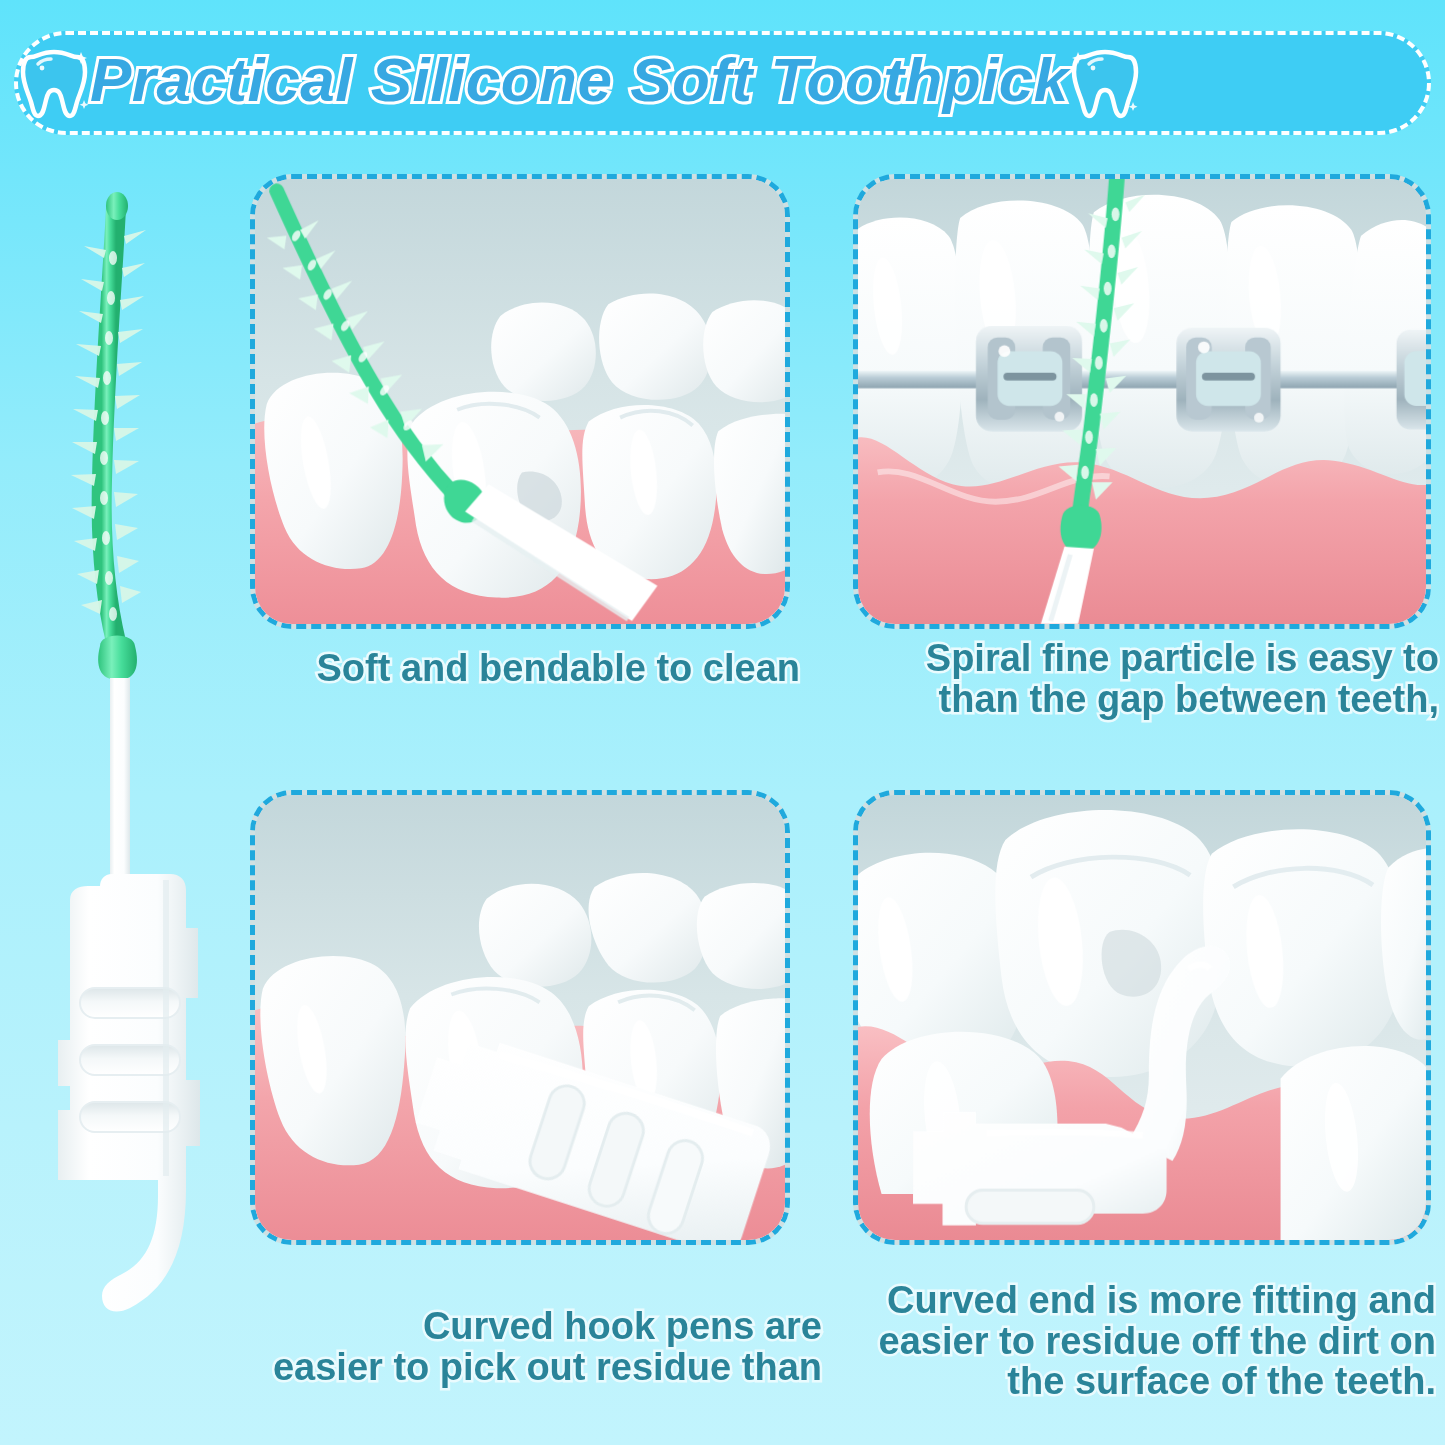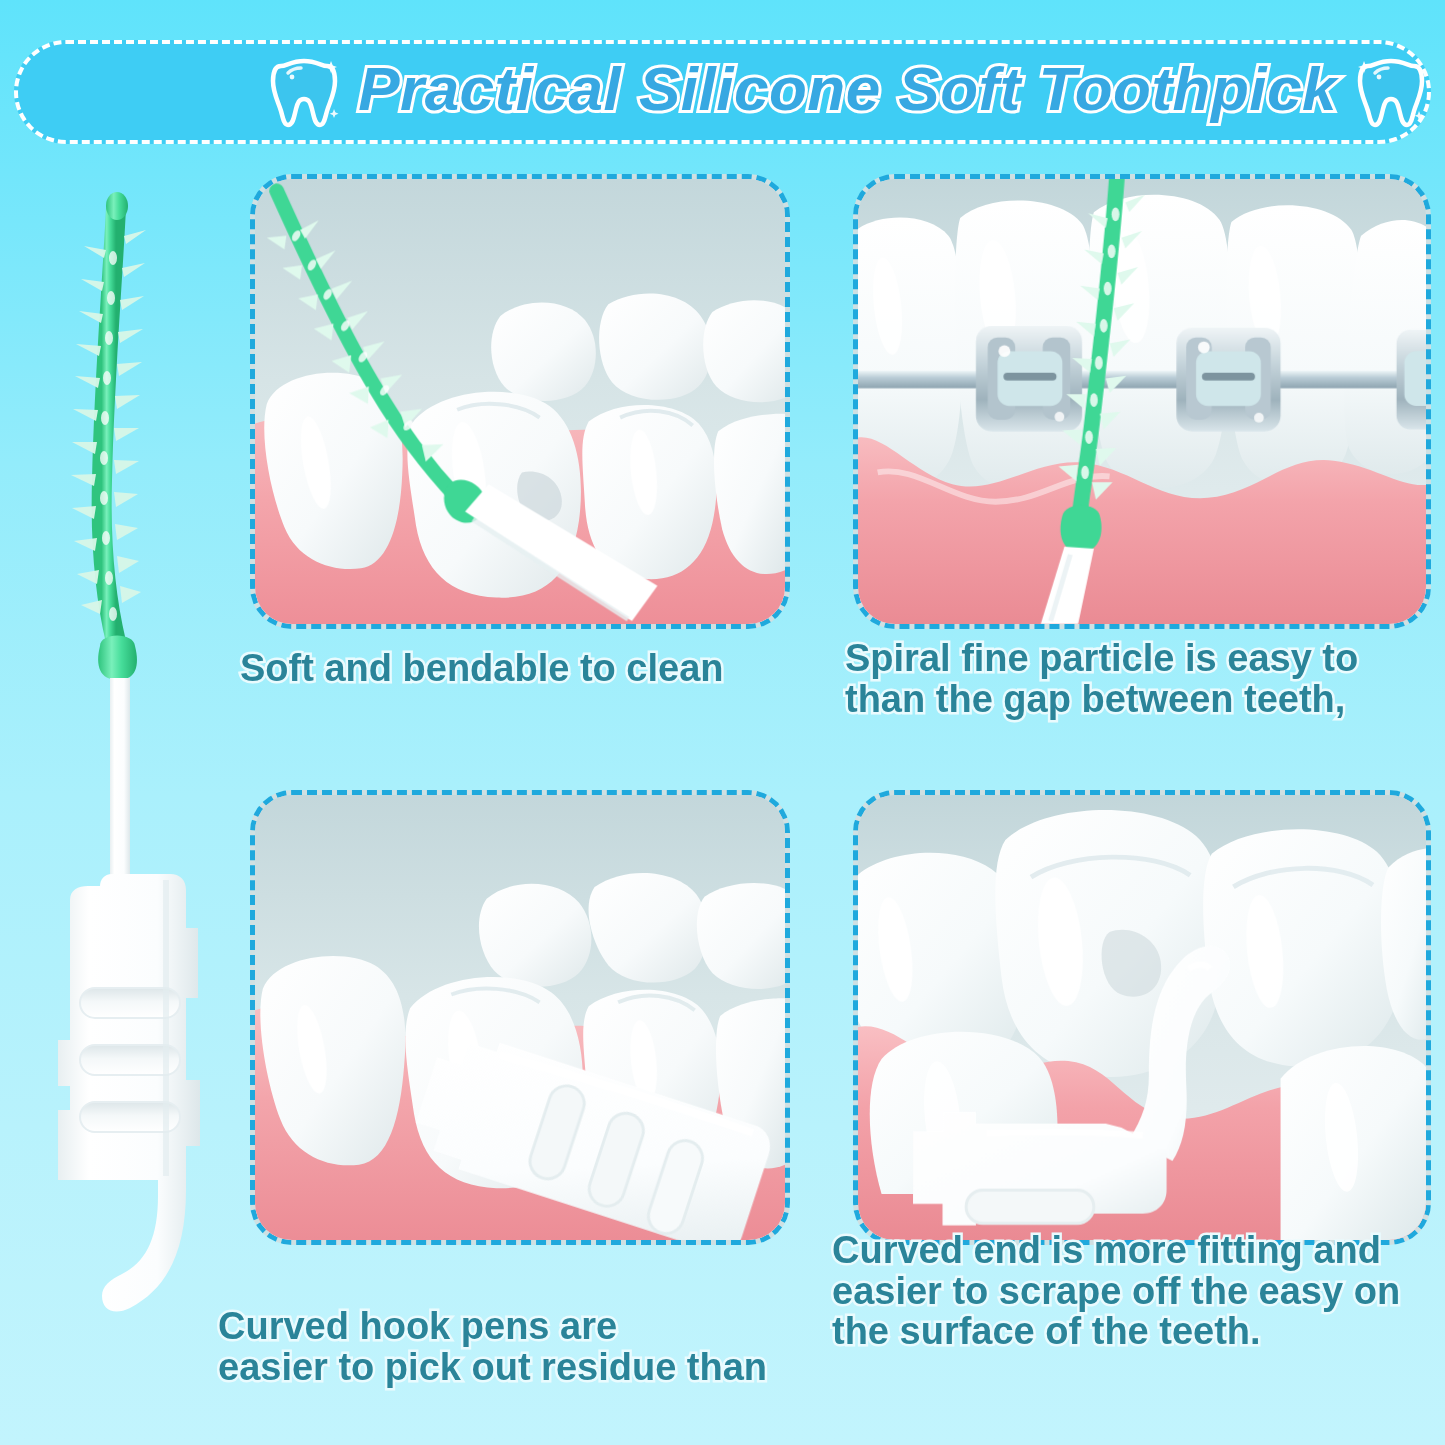--- a/index.html
+++ b/index.html
@@ -19,29 +19,28 @@
         #93ecfb 32%,
         #aaf0fc 55%,
         #b8f2fc 78%,
         #c2f4fd 100%);
     overflow:hidden;
   }
 
   
   #banner {
     position:absolute;
-    left:14px; top:40px;
+    left:14px; top:31px;
     width:1417px; height:104px;
     background:#3ecdf4;
     border-radius:52px;
     border:4px dashed #ffffff;
     display:flex;
     align-items:center;
-    justify-content:flex-end;
-    gap:18px;
+    justify-content:flex-start;
   }
   #banner-title {
     font-size:62px;
     font-weight:bold;
     font-style:italic;
     letter-spacing:0.5px;
     color:#37a8e2;
     -webkit-text-stroke:6px #ffffff;
     paint-order:stroke fill;
     white-space:nowrap;
@@ -67,32 +66,32 @@
   #panel-2 { left:853px; top:174px;  width:578px; height:455px; }
   #panel-3 { left:250px; top:790px;  width:540px; height:455px; }
   #panel-4 { left:853px; top:790px;  width:578px; height:455px; }
 
   .scene { position:absolute; inset:0; }
   .scene svg { display:block; width:100%; height:100%; }
 
   
   .caption {
     position:absolute;
-    text-align:left;
+    text-align:right;
     font-size:38px;
     font-weight:bold;
     line-height:1.07;
     color:#2a8499;
     -webkit-text-stroke:5px #eafbfe;
     paint-order:stroke fill;
   }
   #cap-1 { left:240px; top:648px;  width:560px; }
   #cap-2 { left:845px; top:638px;  width:594px; }
   #cap-3 { left:218px; top:1306px; width:604px; }
-  #cap-4 { left:832px; top:1230px; width:604px; }
+  #cap-4 { left:832px; top:1280px; width:604px; }
   .caption span { display:block; }
 </style>
 </head>
 <body>
 
 <div id="page">
 
   <div id="banner">
     <div class="tooth-badge">
       <svg viewBox="0 0 72 78">
@@ -602,17 +601,17 @@
     <span>than the gap between teeth,</span>
   </div>
 
   <div class="caption" id="cap-3">
     <span>Curved hook pens are</span>
     <span>easier to pick out residue than</span>
   </div>
 
   <div class="caption" id="cap-4">
     <span>Curved end is more fitting and</span>
-    <span>easier to scrape off the easy on</span>
+    <span>easier to residue off the dirt on</span>
     <span>the surface of the teeth.</span>
   </div>
 
 </div>
 
 </body></html>

